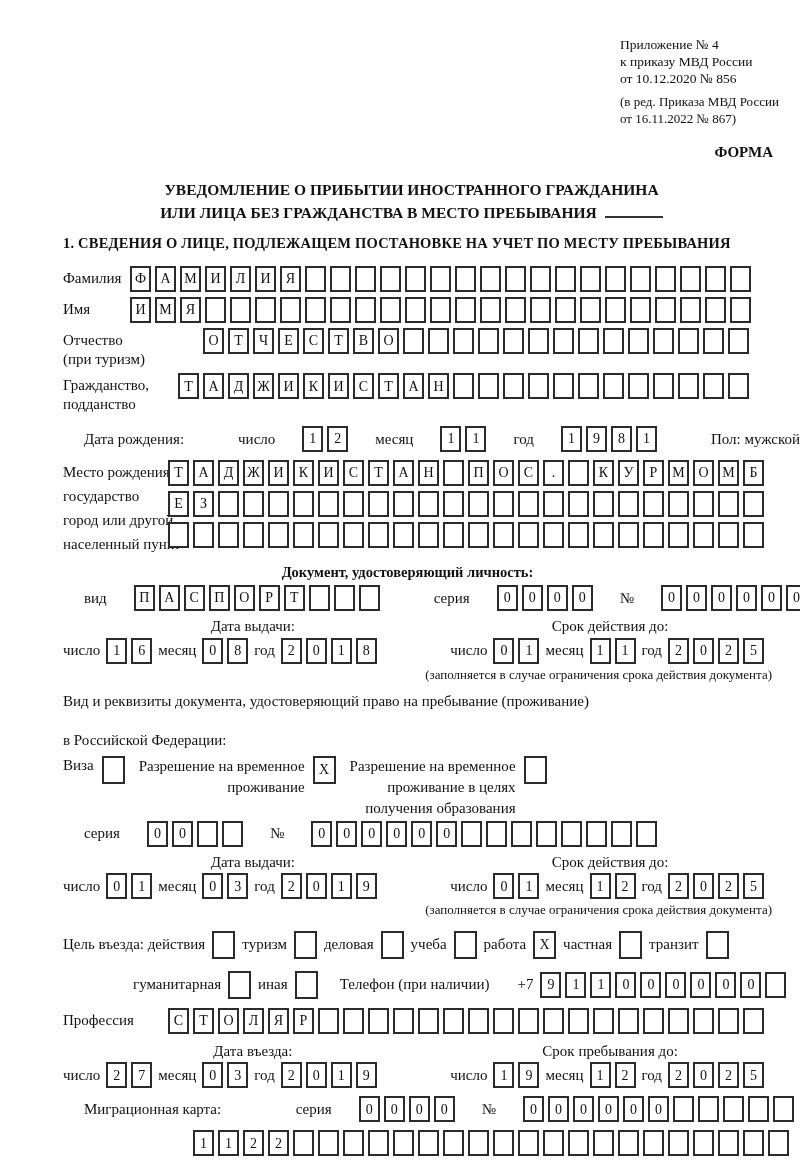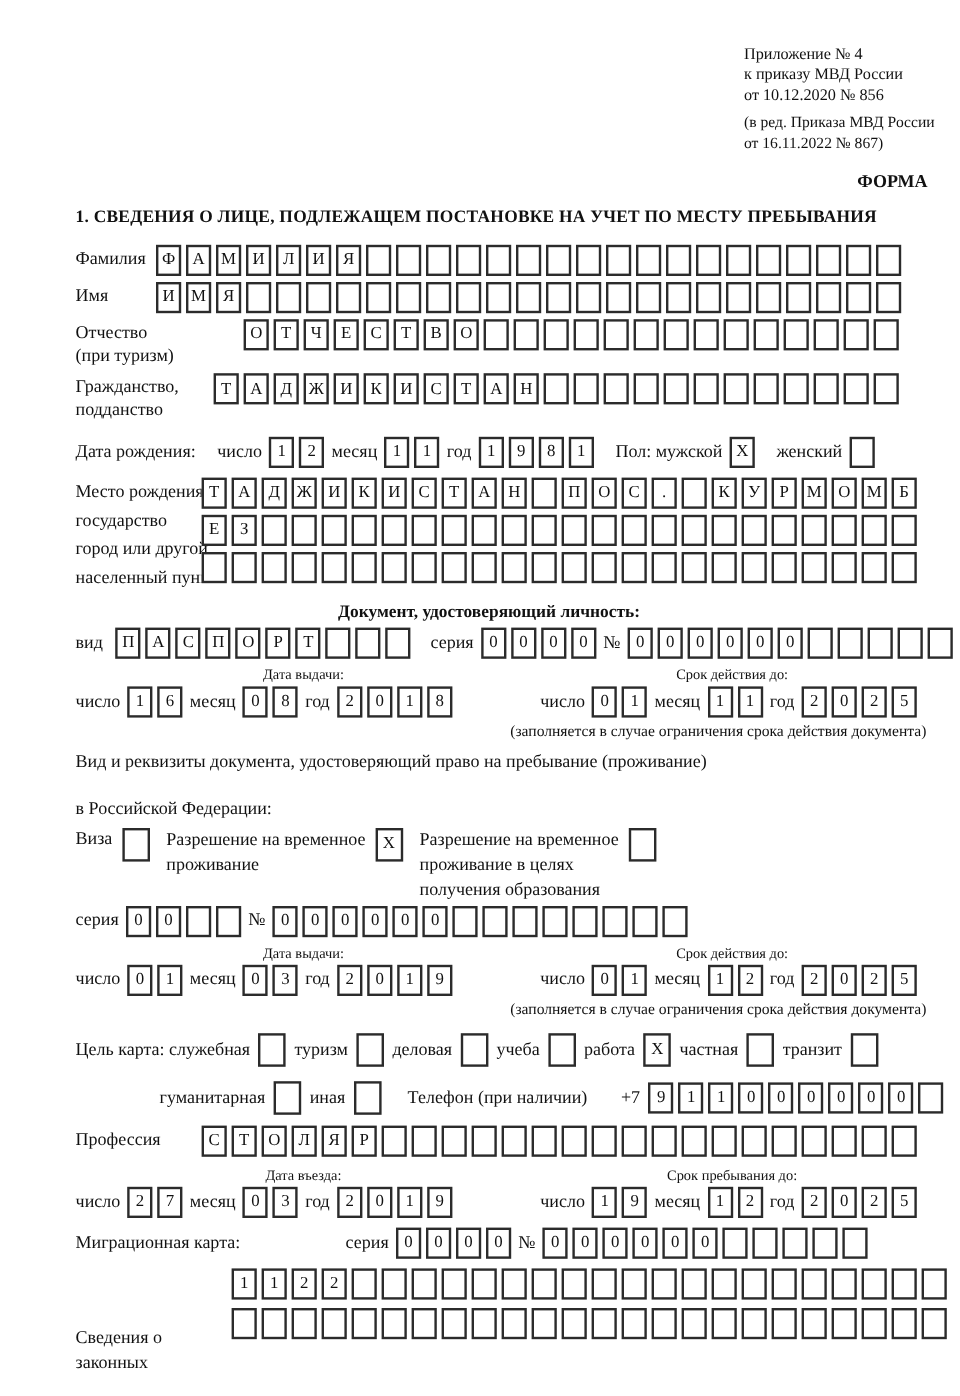--- a/index.html
+++ b/index.html
@@ -35,39 +35,39 @@
   .frow { display: flex; align-items: flex-start; margin-top: 5px; }
   .frow .lblcol { flex: 0 0 auto; padding-top: 3px; }
   .w67  { width: 67px; }
   .w140 { width: 140px; }
   .w115 { width: 115px; }
   .w105 { width: 105px; }
   .w167 { width: 167px; }
   .lbl { white-space: nowrap; }
 
   .inlinerow { display: flex; align-items: center; margin-top: 8px; flex-wrap: nowrap; }
-  .inlinerow > * { margin-right: 6px; }
+  .inlinerow > * { margin-right: 6px; margin-left: 21px; }
   .inlinerow .sp12 { width: 6px; }
 
   .center-bold { text-align: center; font-weight: bold; margin-top: 7px; font-size: 14.5px; padding-right: 48px; }
 
   .two-col { display: flex; margin-top: 6px; padding-right: 30px; }
   .date-col { display: flex; flex-direction: column; }
-  .date-col .col-title { text-align: center; font-size: 12px; margin-bottom: 2px; }
+  .date-col .col-title { text-align: center; font-size: 15px; margin-bottom: 2px; }
   .date-col.rightcol { margin-left: auto; }
   .dategrp { display: flex; align-items: center; }
   .dategrp > * { margin-right: 6px; }
   .hint-right { text-align: right; font-size: 13px; margin-top: 3px; padding-right: 28px; }
 
   .plain { margin-top: 9px; font-size: 15px; }
 
   .permit-row { display: flex; align-items: flex-start; margin-top: 6px; padding-right: 20px; }
   .permit-item { display: flex; align-items: flex-start; margin-right: 14px; }
   .permit-item .txt { margin-right: 8px; }
-  .permit-item .txt.centered { text-align: left; line-height: 21px; }
+  .permit-item .txt.centered { text-align: right; line-height: 21px; }
   .permit-item:last-child { margin-right: 0; }
 
   .purpose-row { display: flex; align-items: center; margin-top: 12px; }
   .purpose-row > * { margin-right: 7px; }
 
   .blockrow { display: flex; align-items: flex-start; margin-top: 8px; }
   .blockrow .labels { flex: 0 0 auto; }
   .blockrow .labels div { line-height: 24px; }
   .cellrows .cells { display: flex; margin-bottom: 5px; }
 </style>
@@ -79,20 +79,26 @@
   <div class="header-note">
     <div class="hl">Приложение № 4</div>
     <div class="hl">к приказу МВД России</div>
     <div class="hl">от 10.12.2020 № 856</div>
     <div class="gap"></div>
     <div class="hl small">(в ред. Приказа МВД России</div>
     <div class="hl small">от 16.11.2022 № 867)</div>
   </div>
   <div class="forma">ФОРМА</div>
 
+  <div class="title">
+    <div>УВЕДОМЛЕНИЕ О ПРИБЫТИИ ИНОСТРАННОГО ГРАЖДАНИНА</div>
+    <div>
+      <span>ИЛИ ЛИЦА БЕЗ ГРАЖДАНСТВА В МЕСТО ПРЕБЫВАНИЯ</span><span class="blank"></span>
+    </div>
+  </div>
 
   <div class="section-heading">1. СВЕДЕНИЯ О ЛИЦЕ, ПОДЛЕЖАЩЕМ ПОСТАНОВКЕ НА УЧЕТ ПО МЕСТУ ПРЕБЫВАНИЯ</div>
 
   <div class="frow" style="margin-top:14px;">
     <div class="lblcol w67 lbl">Фамилия</div>
     <span class="cells">
         <span class="cell">Ф</span>
         <span class="cell">А</span>
         <span class="cell">М</span>
         <span class="cell">И</span>
@@ -523,21 +529,21 @@
             <span class="cell">0</span>
             <span class="cell">2</span>
             <span class="cell">5</span>
           </span>
       </div>
     </div>
   </div>
   <div class="hint-right">(заполняется в случае ограничения срока действия документа)</div>
 
   <div class="purpose-row">
-    <span class="lbl">Цель карта: служебная</span>
+    <span class="lbl">Цель въезда: действия</span>
     <span class="cells chk">
         <span class="cell"></span>
       </span>
     <span class="lbl">туризм</span>
     <span class="cells chk">
         <span class="cell"></span>
       </span>
     <span class="lbl">деловая</span>
     <span class="cells chk">
         <span class="cell"></span>

